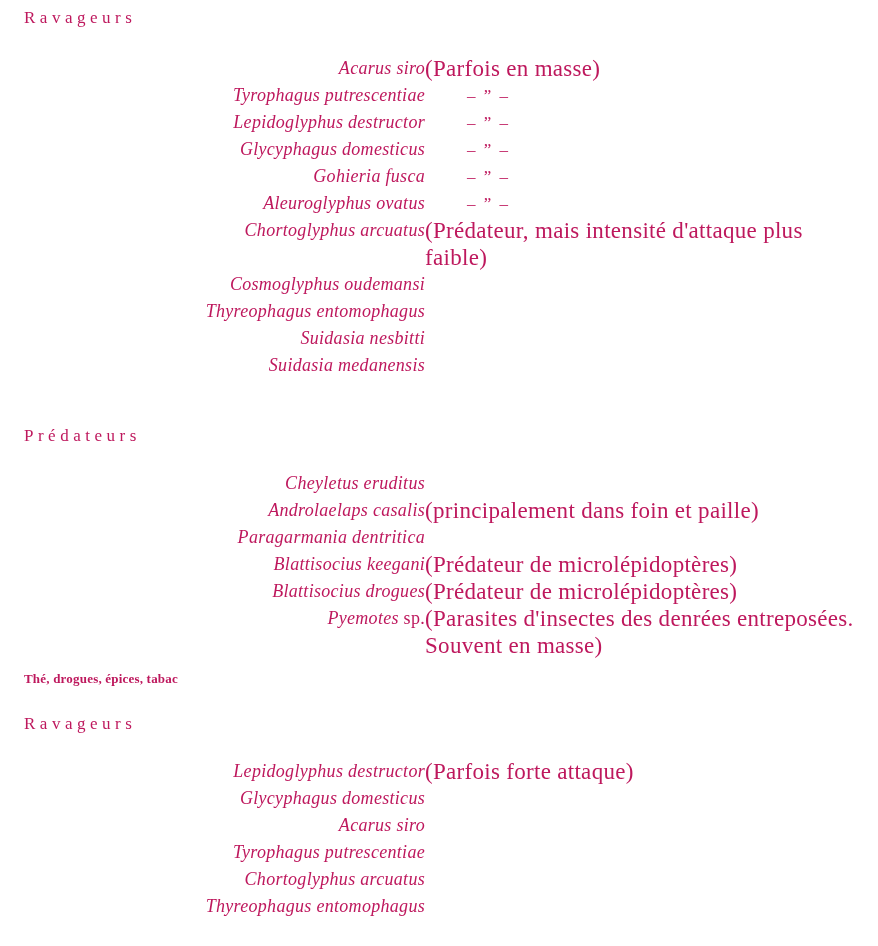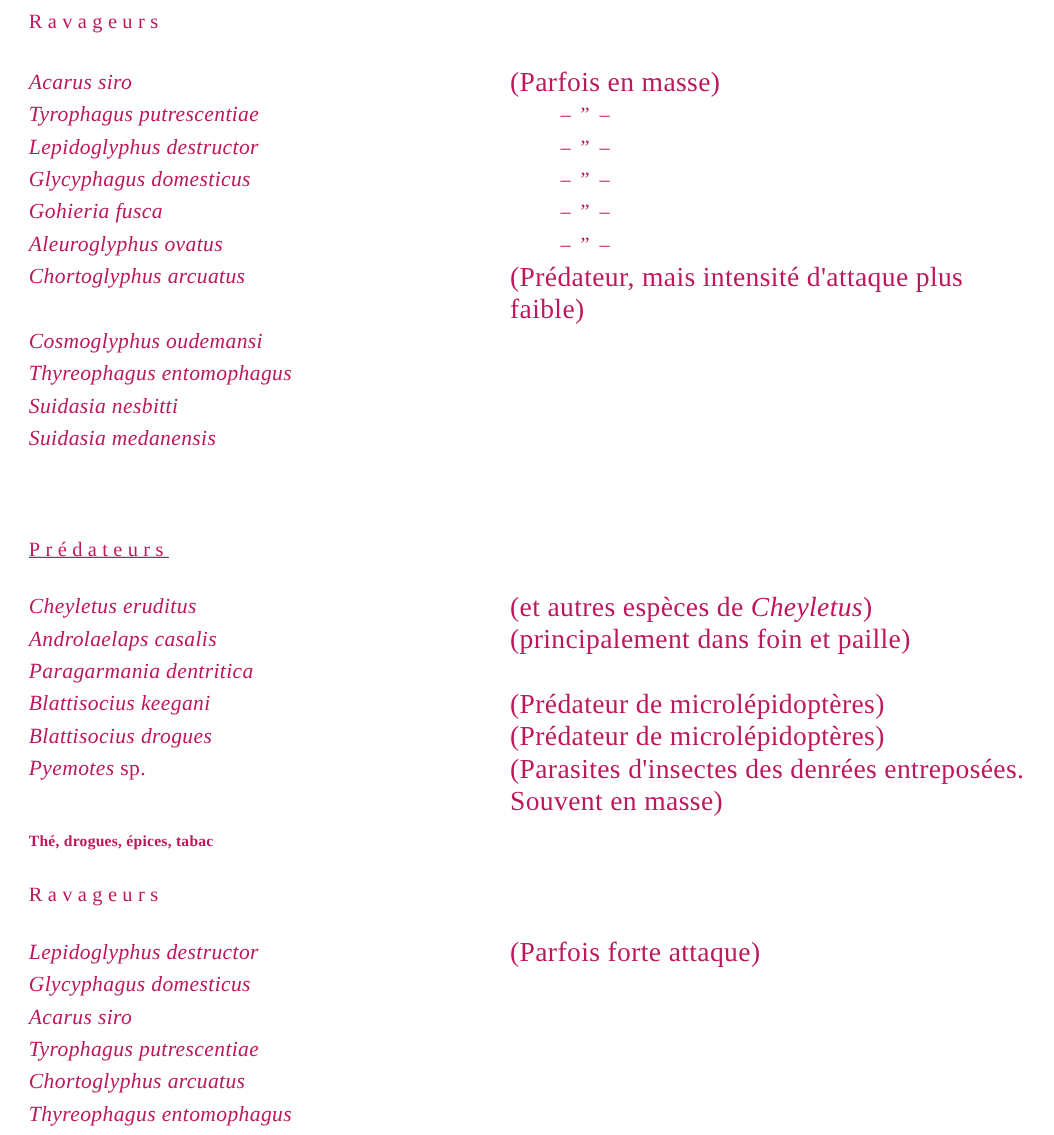--- a/index.html
+++ b/index.html
@@ -18,39 +18,40 @@
     padding: 8px 20px 0 24px;
     overflow: hidden;
   }
   .section-header {
     font-size: 17px;
     font-weight: normal;
     letter-spacing: 4.5px;
     margin: 0;
   }
   .hdr-1 { margin-bottom: 27px; }
-  .hdr-2 { margin-top: 69px; margin-bottom: 24px; text-decoration: underline; }
+  .hdr-2 { margin-top: 47px; margin-bottom: 24px; }
   .hdr-3 { margin-top: 27px; margin-bottom: 24px; }
   .bold-header {
     font-size: 13px;
     font-weight: bold;
     letter-spacing: 0.2px;
     margin: 12px 0 0 0;
   }
   .row {
     display: flex;
     align-items: flex-start;
     line-height: 27px;
     font-size: 18px;
   }
   .name {
     width: 401px;
     flex-shrink: 0;
     font-style: italic;
     letter-spacing: 0.3px;
+    text-align: right;
   }
   .name .roman { font-style: normal; margin-top: 24px; }
   .note {
     font-style: normal;
     font-size: 23px;
     letter-spacing: 0.3px;
   }
   .note i { font-style: italic; }
   .ditto {
     padding-left: 42px;
@@ -107,21 +108,20 @@
   </div>
   <div class="row">
     <span class="name">Suidasia medanensis</span>
     <span class="note"></span>
   </div>
 
   <h2 class="section-header hdr-2">Prédateurs</h2>
 
   <div class="row">
     <span class="name">Cheyletus eruditus</span>
-    <span class="note"><span>(et autres espèces de </span><i>Cheyletus</i><span>)</span></span>
   </div>
   <div class="row">
     <span class="name">Androlaelaps casalis</span>
     <span class="note">(principalement dans foin et paille)</span>
   </div>
   <div class="row">
     <span class="name">Paragarmania dentritica</span>
     <span class="note"></span>
   </div>
   <div class="row">

